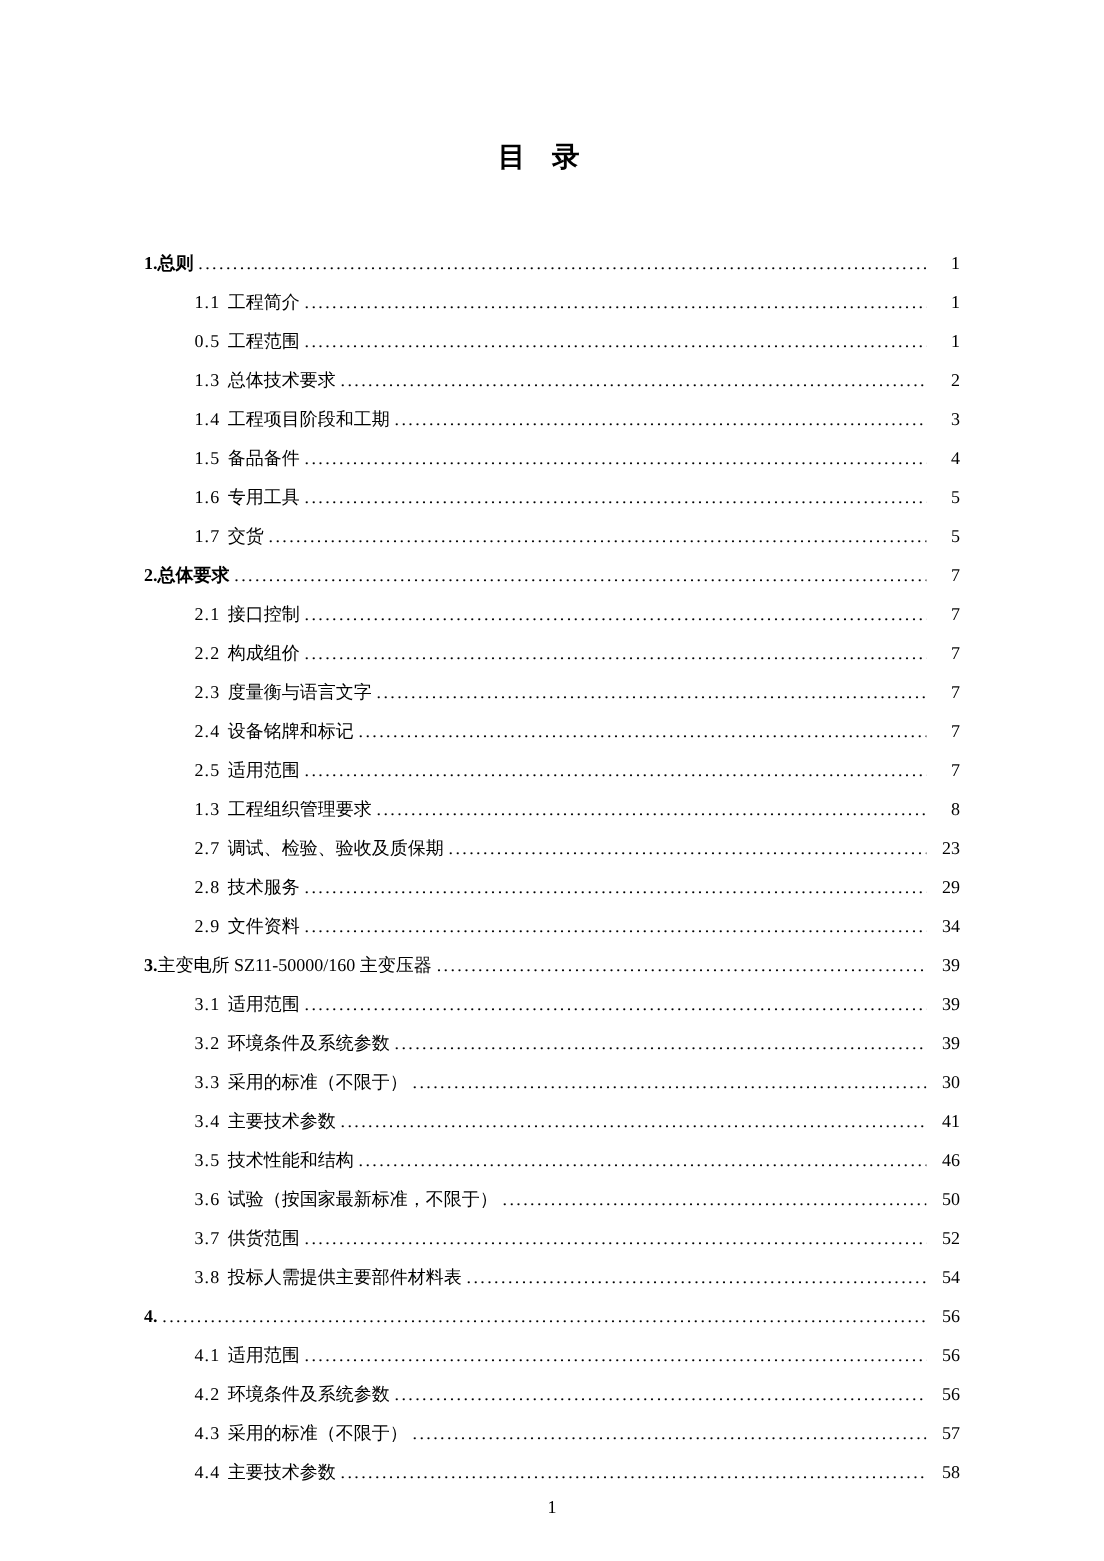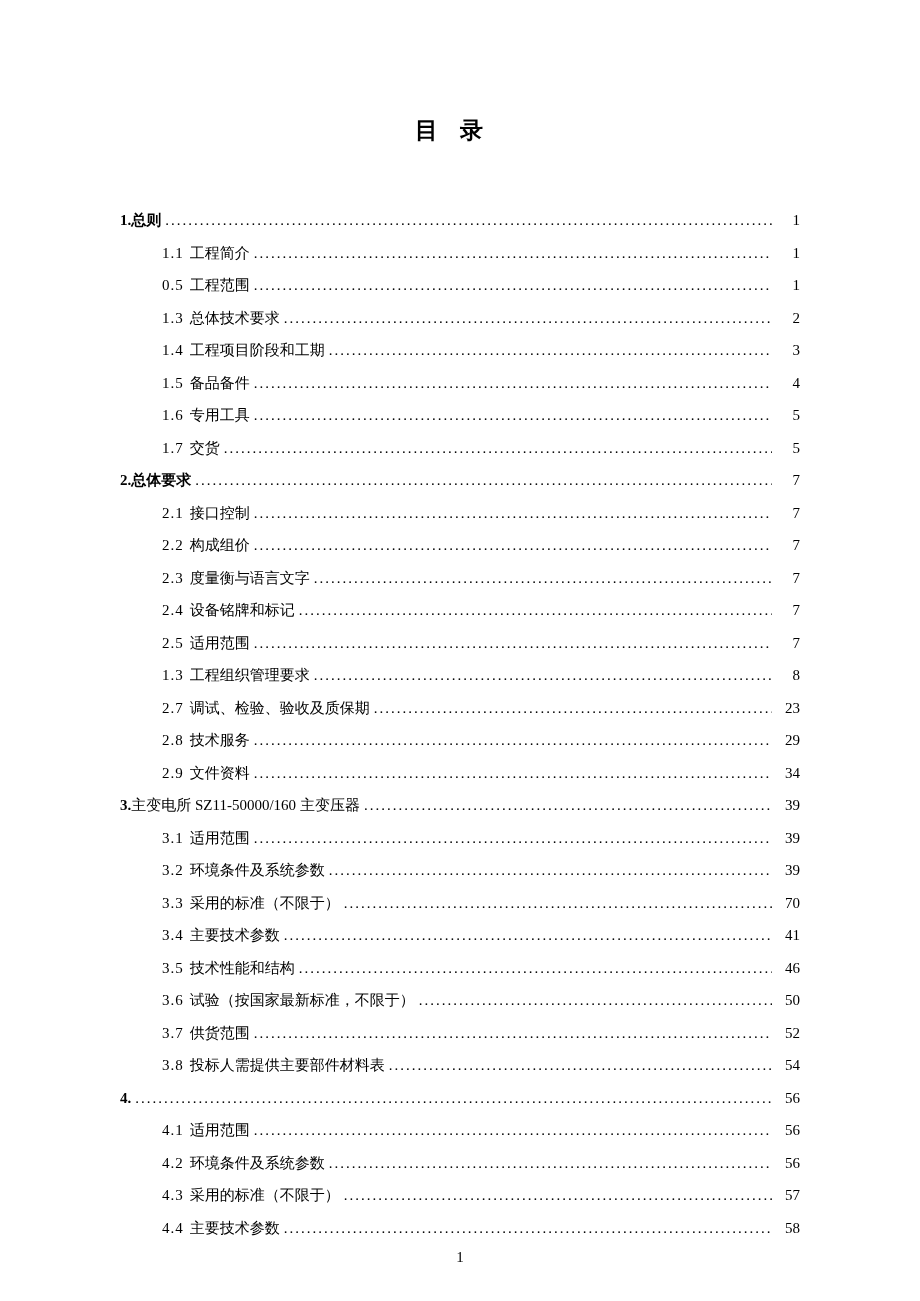--- a/index.html
+++ b/index.html
@@ -191,21 +191,21 @@
       <div class="row level2">
         <span class="num">3.2</span>
         <span class="label">环境条件及系统参数</span>
         <span class="dots">........................................................................................................................................................................................................</span>
         <span class="pg">39</span>
       </div>
       <div class="row level2">
         <span class="num">3.3</span>
         <span class="label">采用的标准（不限于）</span>
         <span class="dots">........................................................................................................................................................................................................</span>
-        <span class="pg">70</span>
+        <span class="pg">30</span>
       </div>
       <div class="row level2">
         <span class="num">3.4</span>
         <span class="label">主要技术参数</span>
         <span class="dots">........................................................................................................................................................................................................</span>
         <span class="pg">41</span>
       </div>
       <div class="row level2">
         <span class="num">3.5</span>
         <span class="label">技术性能和结构</span>

